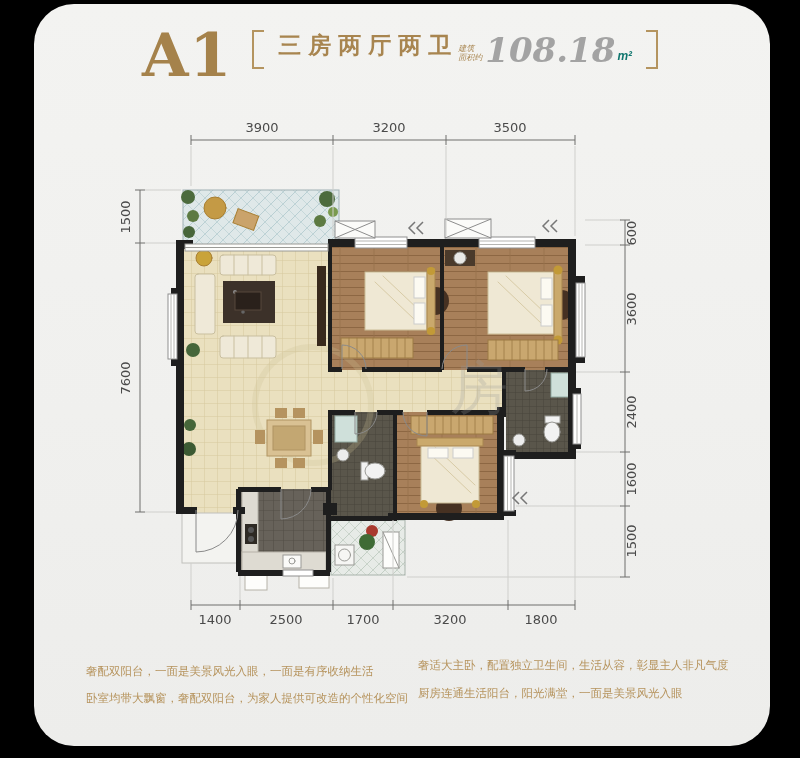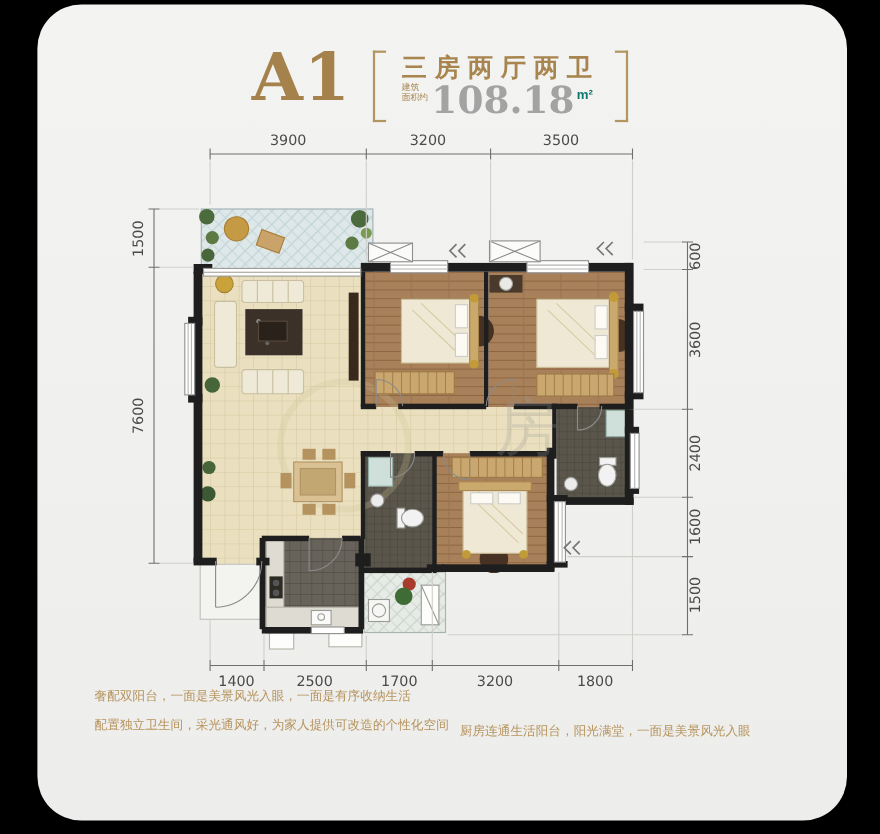--- a/index.html
+++ b/index.html
@@ -3,40 +3,40 @@
 <meta charset="utf-8">
 <style>
   html,body{margin:0;padding:0;}
   body{width:800px;height:758px;background:#000;position:relative;overflow:hidden;
        font-family:"Liberation Sans", sans-serif;}
   .card{position:absolute;left:34px;top:4px;width:736px;height:742px;
         background:linear-gradient(180deg,#f3f3f1 0%,#f0f0ee 55%,#ededeb 100%);
         border-radius:40px;}
   
   .header{position:absolute;left:0;top:24px;width:800px;display:flex;justify-content:center;
-          align-items:flex-start;gap:20px;margin-top:16px;}
+          align-items:flex-start;gap:20px;}
   .plan-code{font-family:"DejaVu Serif", serif;font-weight:bold;font-size:60px;line-height:62px;
              color:#a5824b;letter-spacing:1px;}
   .head-right{display:flex;align-items:stretch;margin-top:6px;}
   .bracket{width:10px;}
   .bracket.bl{border-left:2px solid #b4945f;border-top:2px solid #b4945f;border-bottom:2px solid #b4945f;margin-right:12px;}
   .bracket.br{border-right:2px solid #b4945f;border-top:2px solid #b4945f;border-bottom:2px solid #b4945f;margin-left:12px;}
-  .head-text{display:flex;flex-direction:column;padding:2px 2px;}
+  .head-text{display:flex;flex-direction:row;padding:2px 2px;}
   .layout-line{font-size:23px;font-weight:bold;color:#a8854f;letter-spacing:7px;line-height:26px;}
-  .area-line{display:flex;align-items:flex-start;margin-top:1px;}
+  .area-line{display:flex;align-items:flex-end;margin-top:1px;font-style:italic;}
   .area-prefix{display:flex;flex-direction:column;font-size:8px;line-height:9px;color:#a8854f;
                margin-right:3px;margin-bottom:5px;}
   .area-value{font-family:"DejaVu Serif", serif;font-weight:bold;font-size:34px;line-height:34px;color:#a3a3a3;}
   .area-unit{font-size:12px;font-weight:bold;color:#0f766e;margin-left:2px;line-height:22px;}
   
   .plan-wrap{position:absolute;left:118px;top:118px;width:530px;height:522px;}
   svg text{font-family:"DejaVu Sans", sans-serif;}
   
   .desc{position:absolute;color:#b6935c;font-size:11.5px;white-space:nowrap;}
-  .desc-left{left:86px;top:620px;line-height:27px;}
+  .desc-left{left:86px;top:658px;line-height:27px;}
   .desc-right{left:418px;top:651px;line-height:28px;}
 </style>
 </head>
 <body>
 
 <div class="card"></div>
 
 <div class="header">
   <div class="plan-code">A1</div>
   <div class="head-right">
@@ -335,17 +335,18 @@
     <text x="653" y="479" transform="rotate(-90 653 479)">1600</text>
     <text x="653" y="541" transform="rotate(-90 653 541)">1500</text>
   </g>
 
   <text x="467" y="408" font-size="58" fill="#9a9a9a" opacity="0.25">房</text>
 </svg>
 </div>
 
 <div class="desc desc-left">
   <div>奢配双阳台，一面是美景风光入眼，一面是有序收纳生活</div>
-  <div>配置独立卫生间，采光通风好，为家人提供可改造的个性化空间</div>
+  <div>卧室均带大飘窗，奢配双阳台，为家人提供可改造的个性化空间</div>
 </div>
 <div class="desc desc-right">
+  <div>奢适大主卧，配置独立卫生间，生活从容，彰显主人非凡气度</div>
   <div>厨房连通生活阳台，阳光满堂，一面是美景风光入眼</div>
 </div>
 
 </body></html>

